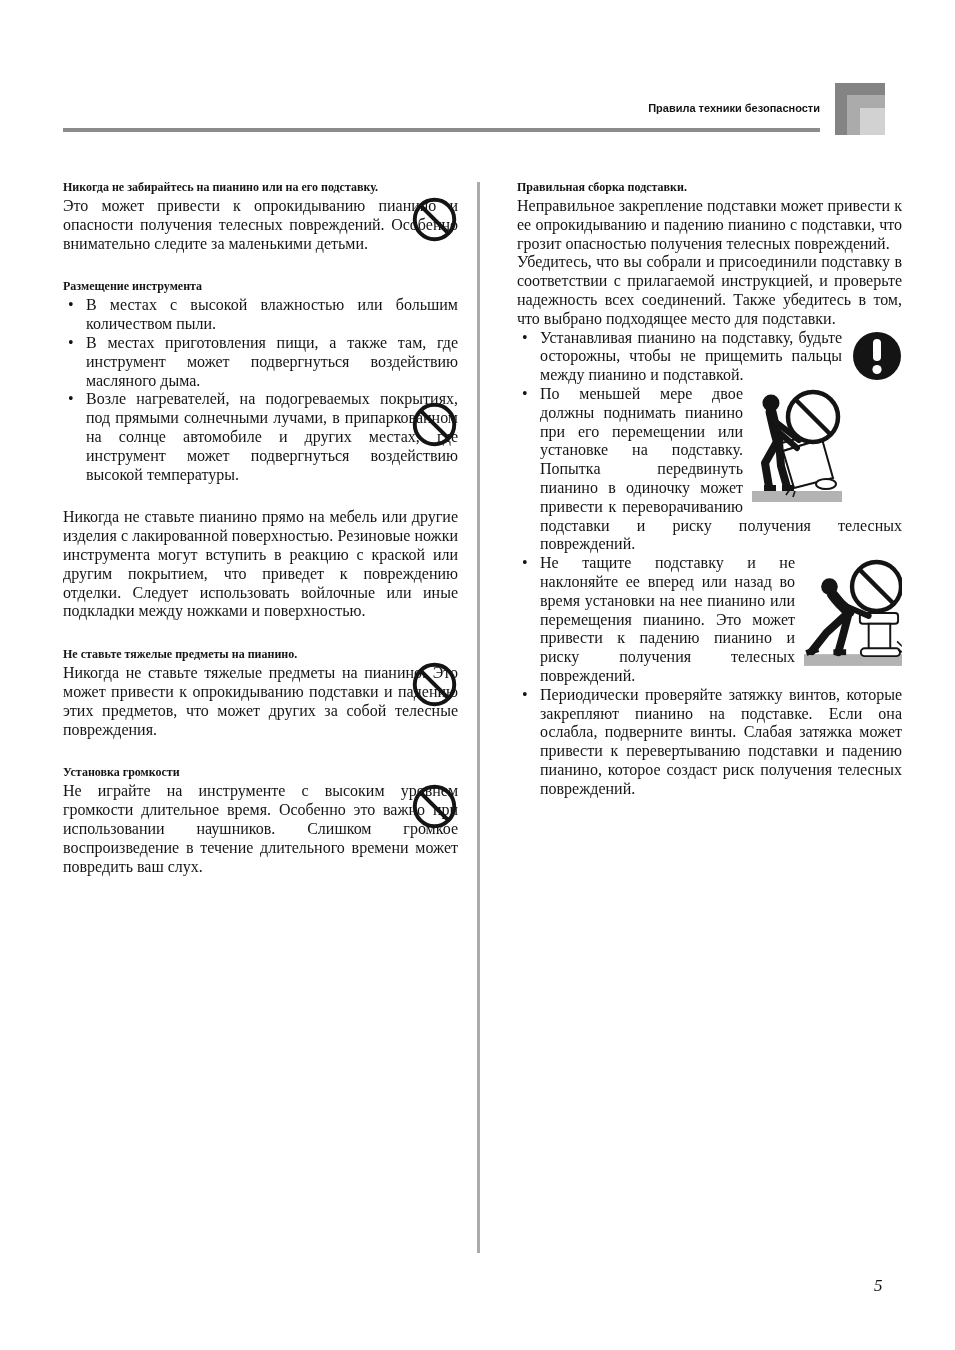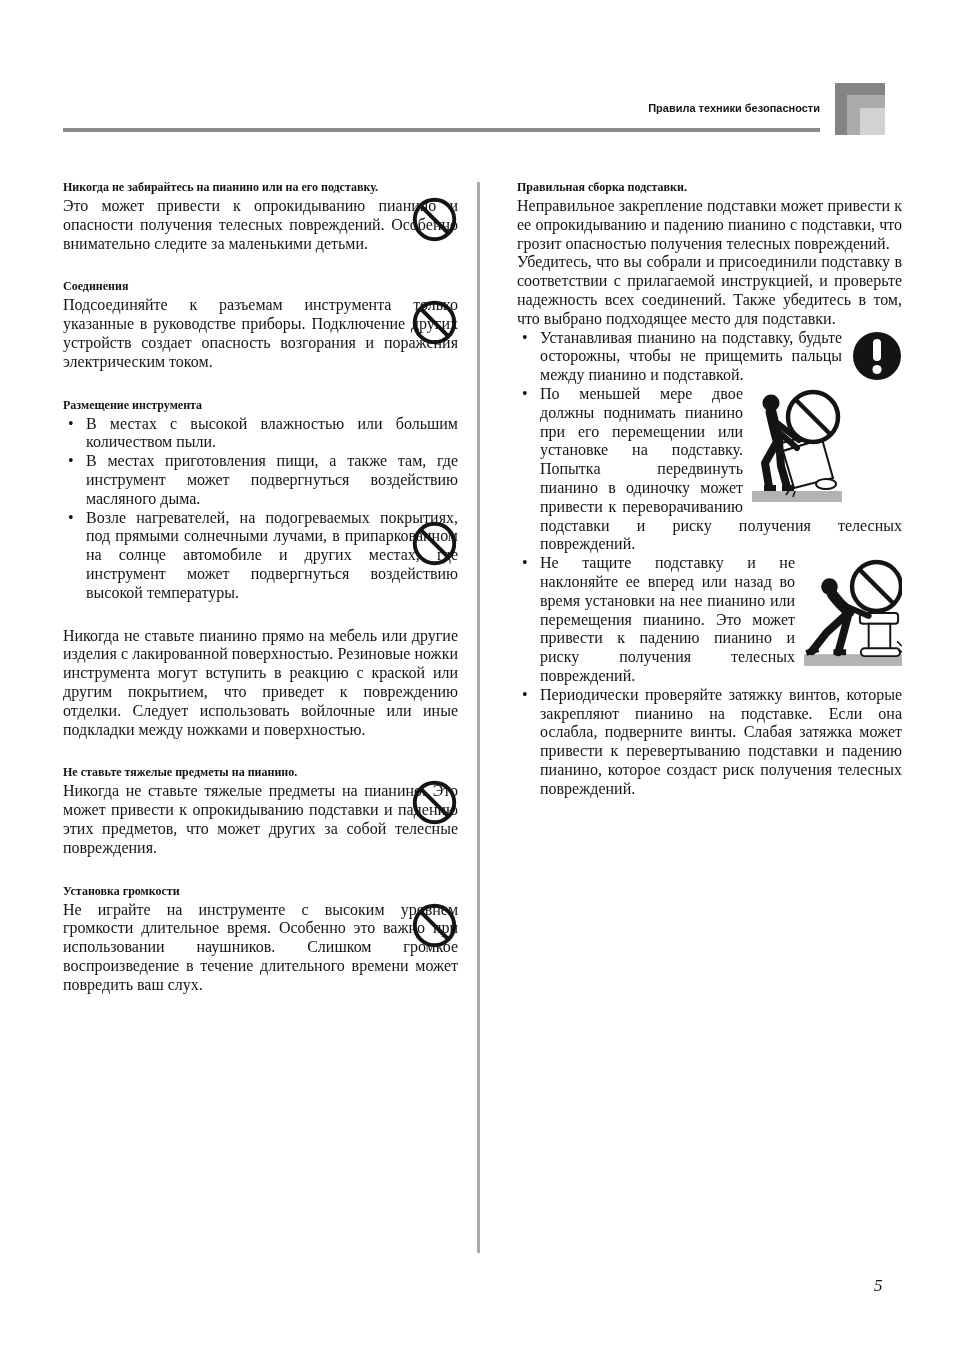--- a/index.html
+++ b/index.html
@@ -98,29 +98,20 @@
     <div class="sec">
       <h3>Никогда не забирайтесь на пианино или на его подставку.</h3>
       <p class="narrow">Это может привести к опрокидыванию пианино и опасности получения телесных повреждений. Особенно внимательно следите за маленькими детьми.</p>
       <span class="side-icon s1">
         <svg width="47" height="47" viewBox="0 0 50 50">
             <use href="#no-sign"></use>
           </svg>
       </span>
     </div>
 
-    <div class="sec">
-      <h3>Соединения</h3>
-      <p class="narrow">Подсоединяйте к разъемам инструмента только указанные в руководстве приборы. Подключение других устройств создает опасность возгорания и поражения электрическим током.</p>
-      <span class="side-icon s2">
-        <svg width="47" height="47" viewBox="0 0 50 50">
-            <use href="#no-sign"></use>
-          </svg>
-      </span>
-    </div>
 
     <div class="sec">
       <h3>Размещение инструмента</h3>
       <ul class="blt">
         <li>В местах с высокой влажностью или большим количеством пыли.</li>
         <li>В местах приготовления пищи, а также там, где инструмент может подвергнуться воздействию масляного дыма.</li>
         <li>Возле нагревателей, на подогреваемых покрытиях, под прямыми солнечными лучами, в припаркованном на солнце автомобиле и других местах, где инструмент может подвергнуться воздействию высокой температуры.</li>
       </ul>
       <span class="side-icon s3">
         <svg width="47" height="47" viewBox="0 0 50 50">

